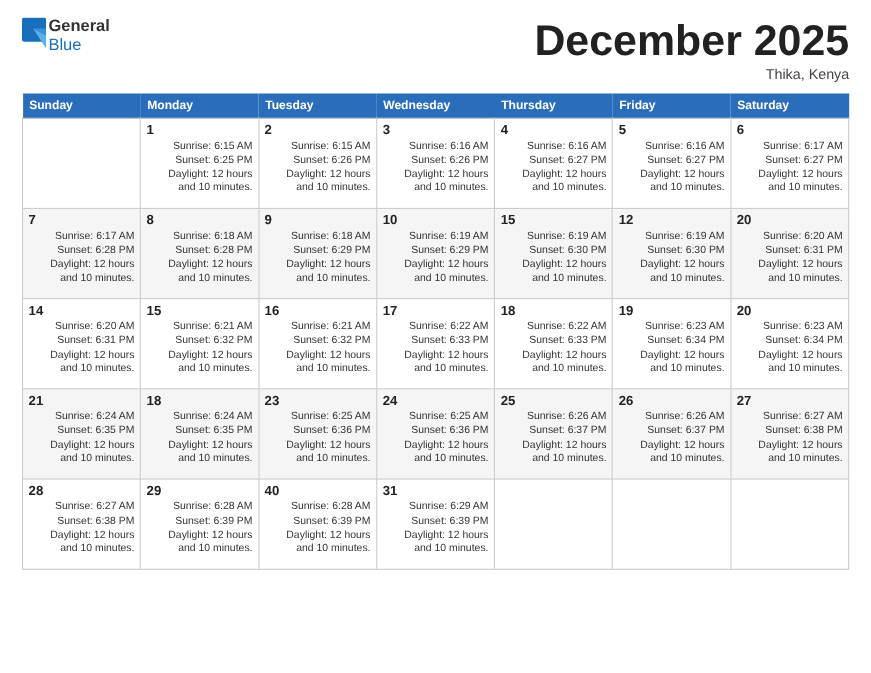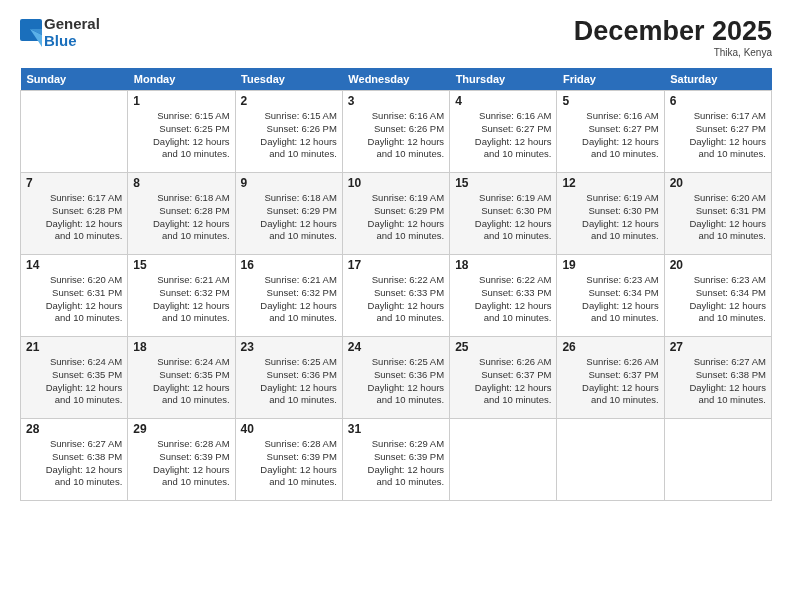--- a/index.html
+++ b/index.html
@@ -17,52 +17,52 @@
       background: #fff;
     }
     .header {
       display: flex;
       justify-content: space-between;
       align-items: flex-start;
       margin-bottom: 10px;
     }
     .logo {
       display: flex;
-      align-items: center;
+      align-items: flex-start;
     }
     .logo-text {
       display: flex;
       flex-direction: column;
       line-height: 1.1;
     }
     .logo-general {
       font-size: 15px;
       font-weight: bold;
       color: #333;
     }
     .logo-blue {
       font-size: 15px;
-      font-weight: bold;
+      font-weight: normal;
       color: #1a6fbc;
     }
     .logo-icon {
       width: 22px;
       height: 28px;
       margin-right: 2px;
     }
     .title-block {
       text-align: right;
     }
     .month-title {
-      font-size: 27px;
+      font-size: 39px;
       font-weight: bold;
       color: #222;
     }
     .location {
-      font-size: 10px;
+      font-size: 13px;
       color: #444;
     }
     .calendar {
       width: 100%;
       border-collapse: collapse;
       font-size: 10px;
       border-radius: 32px;
     }
     .calendar th {
       background-color: #2a6ebb;

